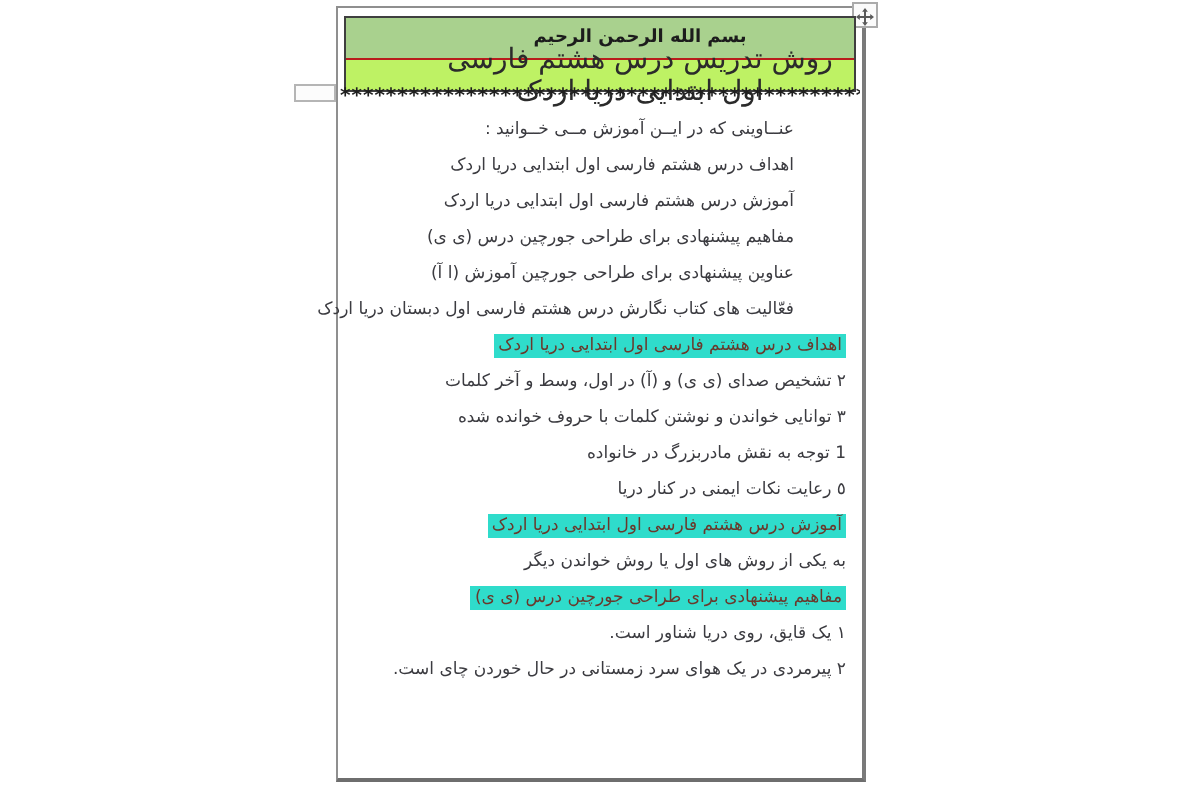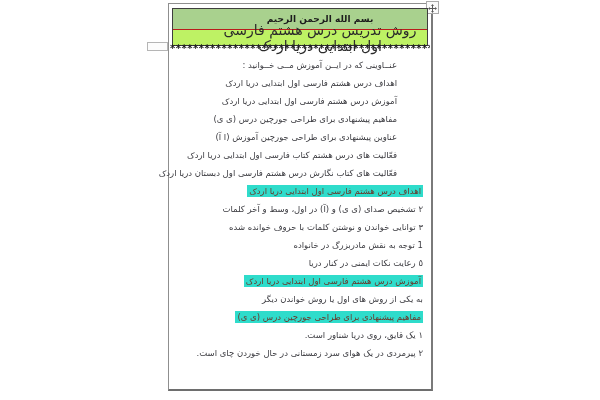--- a/index.html
+++ b/index.html
@@ -78,21 +78,20 @@
   </div>
 
   <div class="asterisks">**********************************************************************</div>
 
   <div class="lines" id="lines">
       <div class="line center">عنــاوینی که در ایــن آموزش مــی خــوانید :</div>
       <div class="line center">اهداف درس هشتم فارسی اول ابتدایی دریا اردک</div>
       <div class="line center">آموزش درس هشتم فارسی اول ابتدایی دریا اردک</div>
       <div class="line center">مفاهیم پیشنهادی برای طراحی جورچین درس (ی ی)</div>
       <div class="line center">عناوین پیشنهادی برای طراحی جورچین آموزش (ا آ)</div>
-      <div class="line center">فعّالیت های درس هشتم کتاب فارسی اول ابتدایی دریا اردک</div>
       <div class="line center">فعّالیت های کتاب نگارش درس هشتم فارسی اول دبستان دریا اردک</div>
       <div class="line right"><span class="hl" style="background: rgb(47, 220, 203);">اهداف درس هشتم فارسی اول ابتدایی دریا اردک</span></div>
       <div class="line right">۲ تشخیص صدای (ی ی) و (آ) در اول، وسط و آخر کلمات</div>
       <div class="line right">۳ توانایی خواندن و نوشتن کلمات با حروف خوانده شده</div>
       <div class="line right">1 توجه به نقش مادربزرگ در خانواده</div>
       <div class="line right">٥ رعایت نکات ایمنی در کنار دریا</div>
       <div class="line right"><span class="hl" style="background: rgb(47, 220, 203);">آموزش درس هشتم فارسی اول ابتدایی دریا اردک</span></div>
       <div class="line right">به یکی از روش های اول یا روش خواندن دیگر</div>
       <div class="line right"><span class="hl" style="background: rgb(47, 220, 203);">مفاهیم پیشنهادی برای طراحی جورچین درس (ی ی)</span></div>
       <div class="line right">۱ یک قایق، روی دریا شناور است.</div>

